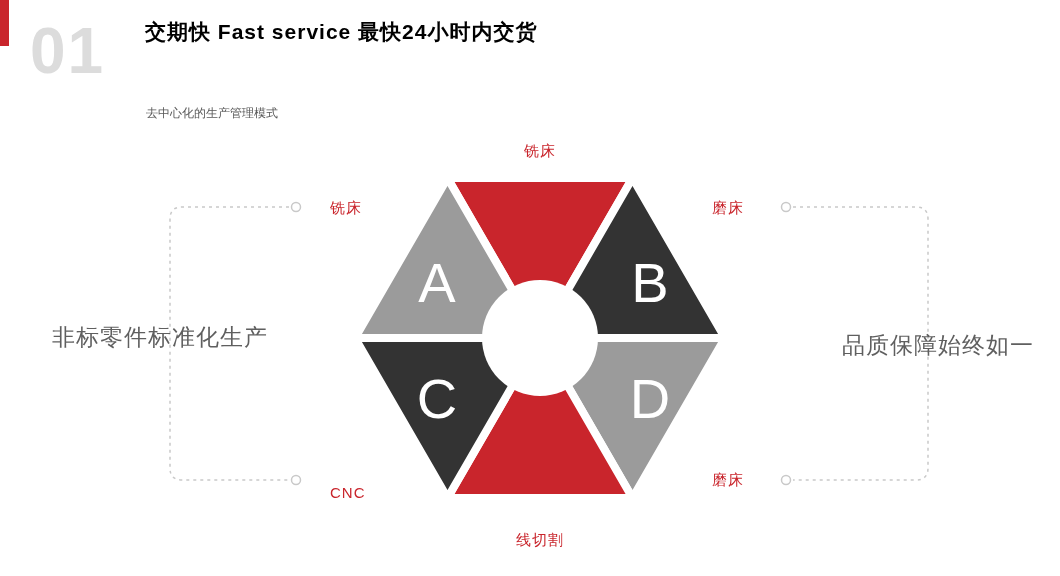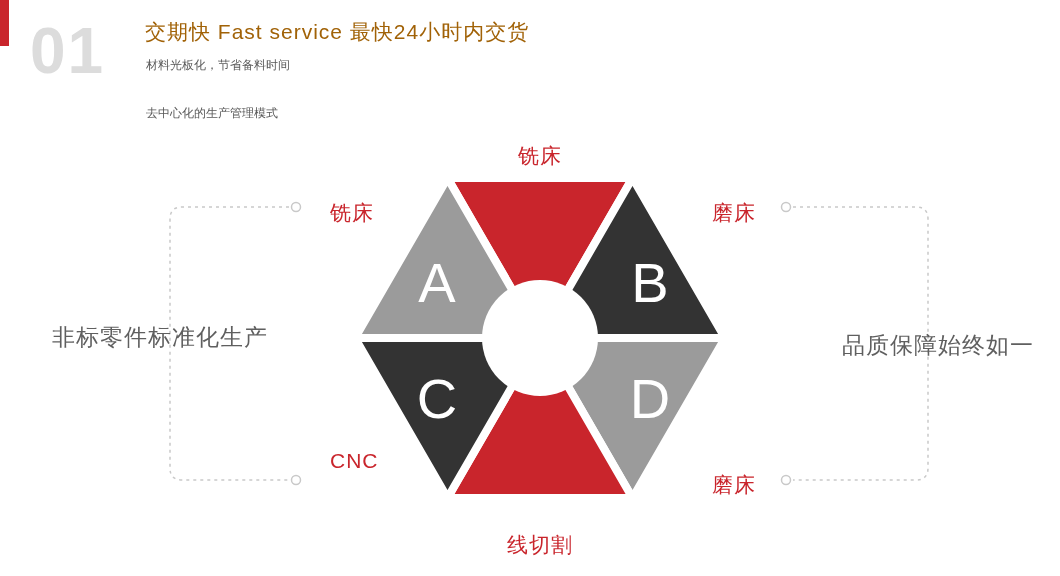--- a/index.html
+++ b/index.html
@@ -14,48 +14,48 @@
   .corner-bar {
     position: absolute; left: 0; top: 0;
     width: 9px; height: 46px;
   }
   .big-number {
     position: absolute; left: 30px; top: 14px;
     font-size: 64px; font-weight: 800; letter-spacing: 2px;
   }
   .title {
     position: absolute; left: 145px; top: 18px;
-    font-size: 21px; font-weight: 400; color: #a16207;
+    font-size: 21px; font-weight: 700; color: #000000;
     letter-spacing: 1px; white-space: nowrap;
   }
   .subline {
     position: absolute; left: 146px;
     font-size: 12px; color: #595959; white-space: nowrap;
   }
   .subline.s0 { top: 57px; }
   .subline.s1 { top: 76px; }
   .subline.s2 { top: 105px; }
 
   .diagram-svg { position: absolute; left: 0; top: 0; }
   svg text {
     font-family: "Liberation Sans", "DejaVu Sans", sans-serif;
   }
   .seg-letter {
     font-size: 56px; fill: #ffffff; font-weight: 400;
     text-anchor: middle;
   }
 
   .node-label {
-    position: absolute; font-size: 21px; white-space: nowrap;
+    position: absolute; font-size: 15px; white-space: nowrap;
     letter-spacing: 1px;
   }
   .label-top    { left: 500px; top: 142px; width: 80px; text-align: center; }
   .label-uleft  { left: 330px; top: 199px; }
   .label-uright { left: 712px; top: 199px; }
-  .label-lleft  { left: 330px; top: 449px; }
+  .label-lleft  { left: 330px; top: 484px; }
   .label-lright { left: 712px; top: 471px; }
   .label-bottom { left: 490px; top: 531px; width: 100px; text-align: center; }
 
   .side-text {
     position: absolute; font-size: 23px; color: #5f5f5f;
     white-space: nowrap; letter-spacing: 1px;
   }
   .side-left  { left: 52px;  top: 322px; }
   .side-right { left: 842px; top: 330px; }
 </style>
@@ -63,21 +63,20 @@
 <body>
 
 <div class="canvas">
 
   <div class="corner-bar" style="background: rgb(201, 37, 44);"></div>
 
   <div class="big-number" style="color: rgb(220, 220, 220);">01</div>
 
   <div class="title">交期快  Fast service 最快24小时内交货</div>
 
-  <div class="subline s0">材料光板化，节省备料时间</div>
   <div class="subline s2">去中心化的生产管理模式</div>
 
   <svg class="diagram-svg" width="1060" height="576" viewBox="0 0 1060 576">
 
     <path d="M289 207 L182 207 Q170 207 170 219 L170 468 Q170 480 182 480 L289 480" fill="none" stroke-width="1.5" stroke-dasharray="3 4" stroke="#c9c9c9"></path>
     <path d="M793 207 L916 207 Q928 207 928 219 L928 468 Q928 480 916 480 L793 480" fill="none" stroke-width="1.5" stroke-dasharray="3 4" stroke="#c9c9c9"></path>
 
     <circle cx="296" cy="207" r="4.5" fill="#ffffff" stroke-width="1.5" stroke="#c9c9c9"></circle>
     <circle cx="296" cy="480" r="4.5" fill="#ffffff" stroke-width="1.5" stroke="#c9c9c9"></circle>
     <circle cx="786" cy="207" r="4.5" fill="#ffffff" stroke-width="1.5" stroke="#c9c9c9"></circle>

